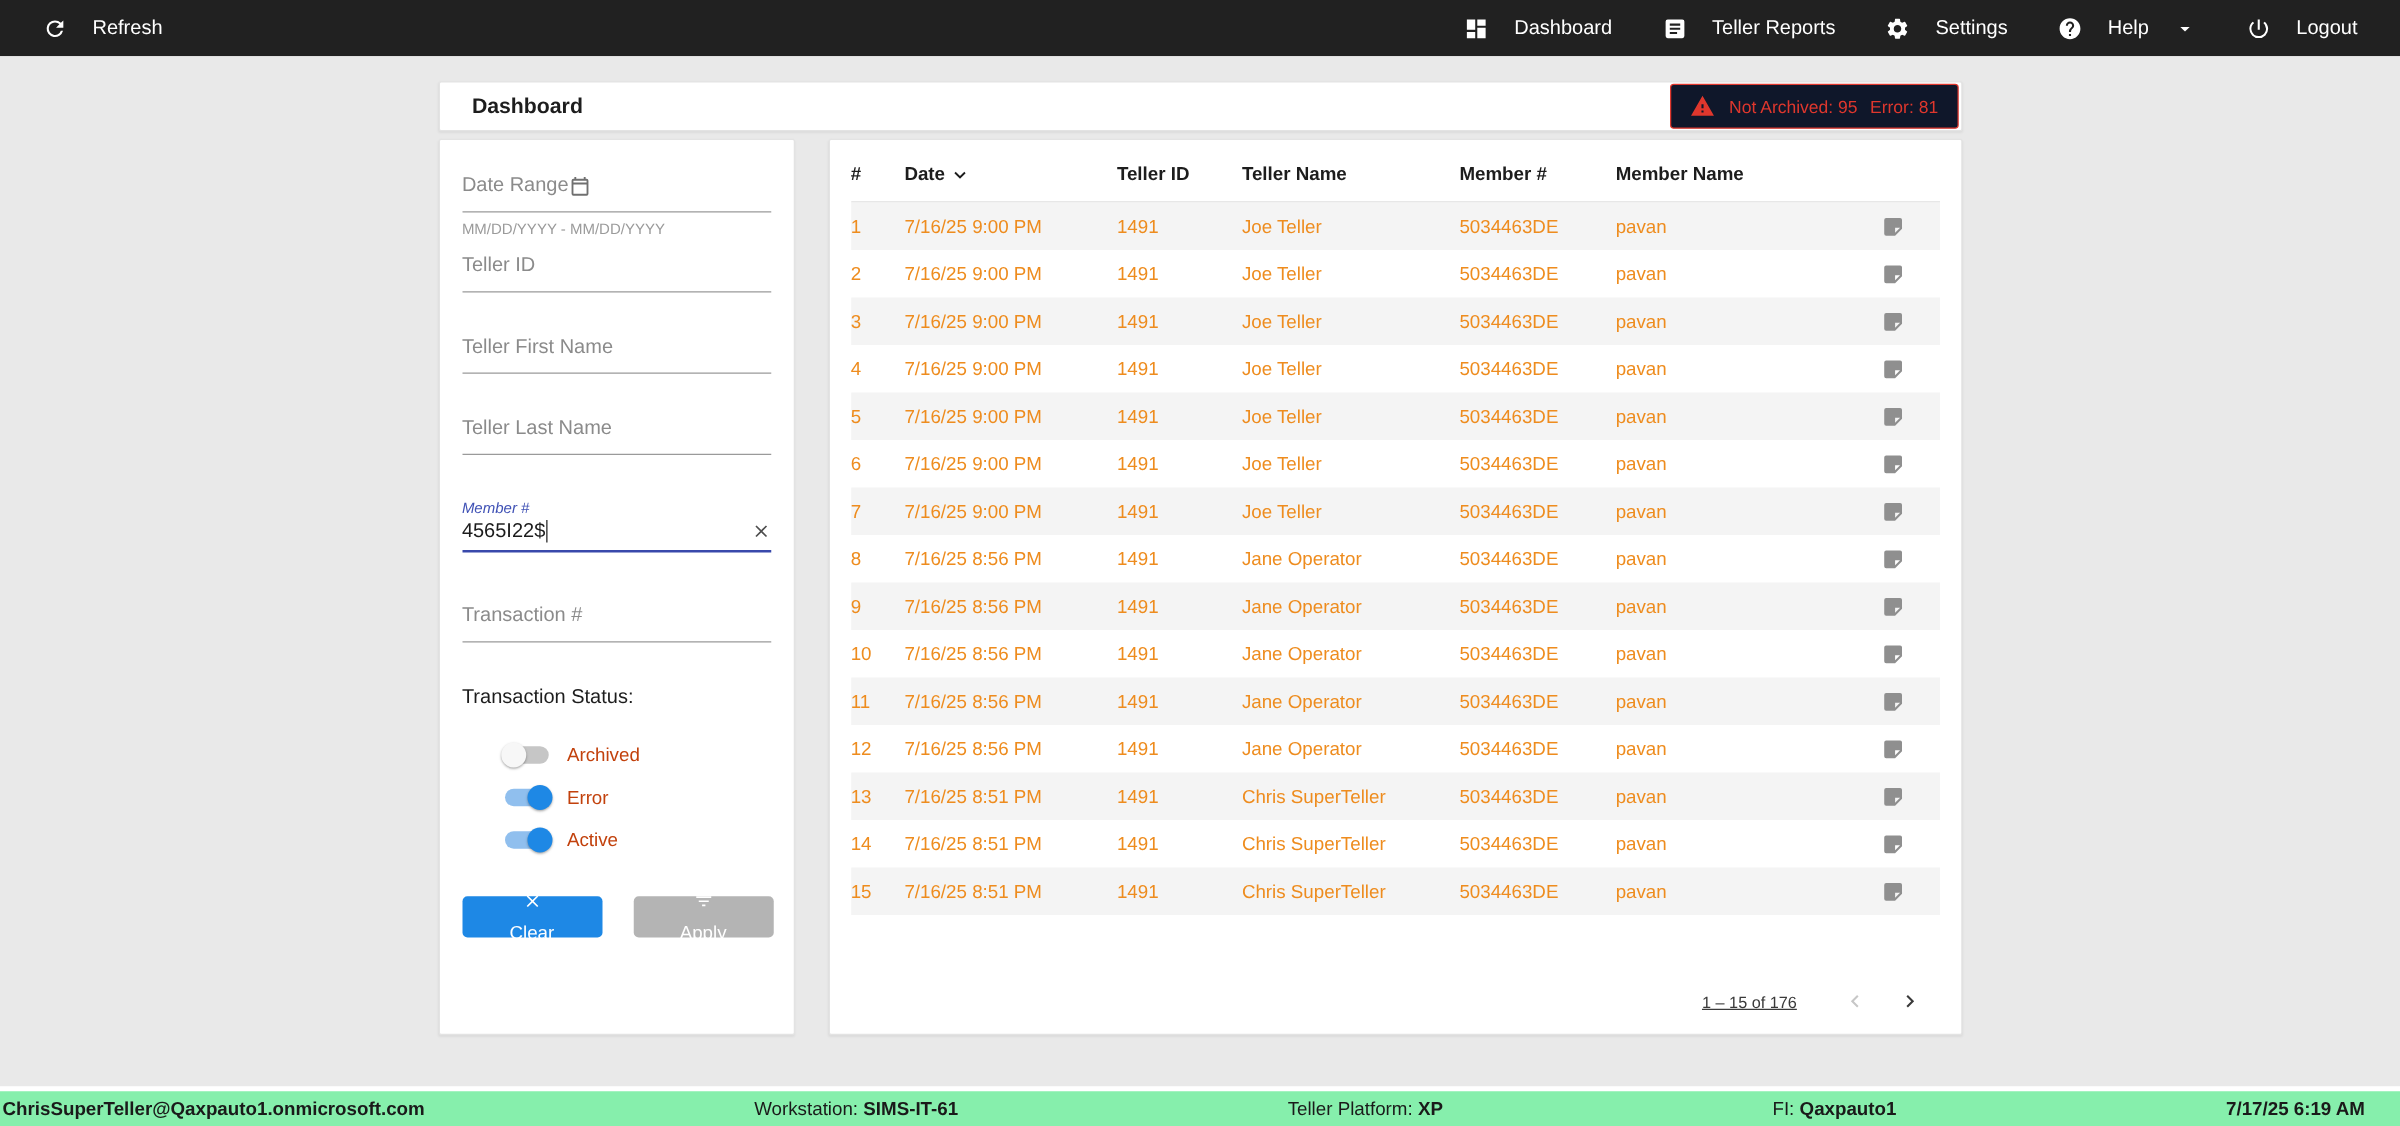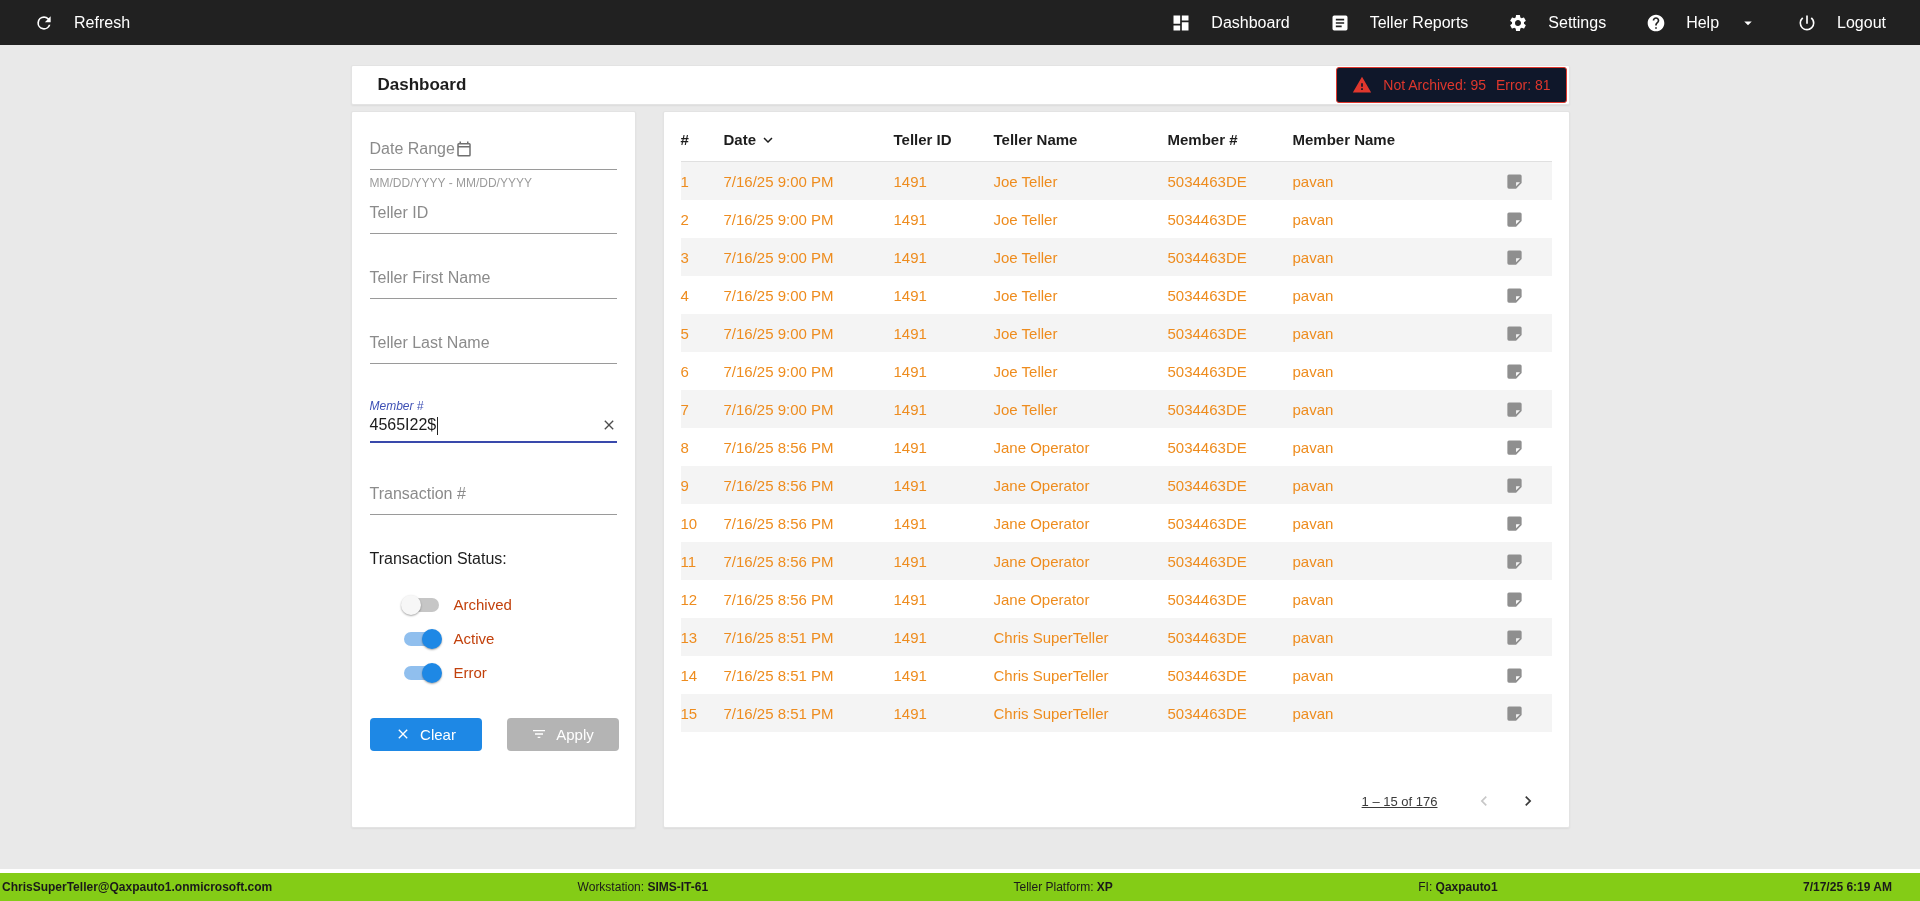--- a/index.html
+++ b/index.html
@@ -49,21 +49,21 @@
   .toggle-row { display:flex; align-items:center; gap:15px; height:34px; margin-left:34px; }
   .toggle-label { font-size:15px; color:#c2410c; }
   .switch { width:35px; height:14px; border-radius:7px; position:relative; flex:none; cursor:pointer; }
   .switch .knob { width:20px; height:20px; border-radius:50%; position:absolute; top:-3px; box-shadow:0 1px 2px rgba(0,0,0,.35); }
   .switch.on { background:#90bfee; }
   .switch.on .knob { right:-3px; background:#1e88e5; }
   .switch.off { background:#c6c6c6; }
   .switch.off .knob { left:-3px; background:#f7f7f7; }
 
   .btn-row { display:flex; gap:25px; margin-top:28px; }
-  .btn { height:33px; min-width:112px; border:none; border-radius:4px; color:#fff; font-size:15px; display:flex; align-items:center; justify-content:center; gap:9px; cursor:pointer; }
+  .btn { height:33px; min-width:112px; border:none; border-radius:4px; color:#fff; font-size:15px; display:flex; align-items:center; justify-content:center; gap:9px; cursor:pointer;flex-direction:column; }
   .btn svg { width:16px; height:16px; display:block; fill:#fff; }
   .btn-clear { background:#1e88e5; }
   .btn-apply { background:#b4b4b4; }
 
   
   .tablecard { width:907px; display:flex; flex-direction:column; padding:6px 17px 16px; }
   .thead, .trow { display:grid; grid-template-columns:43px 170px 100px 174px 125px 1fr 74px; align-items:center; }
   .thead { height:44px; border-bottom:1px solid #e0e0e0; font-size:15px; font-weight:bold; color:#1d1d1d; }
   .th-date { display:flex; align-items:center; gap:3px; cursor:pointer; }
   .sorticon svg { width:18px; height:18px; display:block; fill:#1d1d1d; }
@@ -73,21 +73,21 @@
   .icon-cell svg { width:19px; height:19px; display:block; fill:#8f8f8f; }
 
   .pagination { margin-top:auto; display:flex; align-items:center; justify-content:flex-end; gap:36px; padding-right:14px; font-size:13px; color:#3a3a3a;text-decoration:underline; }
   .pg-chevrons { display:flex; gap:24px; }
   .pg-btn { background:none; border:none; cursor:pointer; }
   .pg-btn svg { width:20px; height:20px; display:block; }
   .pg-prev svg { fill:#c7c7c7; }
   .pg-next svg { fill:#3a3a3a; }
 
   
-  .statusbar { height:28px; margin-top:4px; background:#84cc16; display:flex; align-items:center; justify-content:space-between; padding:0 28px 0 2px; font-size:12px; color:#1a1a1a; }
+  .statusbar { height:28px; margin-top:4px; background:#86efac; display:flex; align-items:center; justify-content:space-between; padding:0 28px 0 2px; font-size:15px; color:#1a1a1a; }
   .sb-item b { font-weight:bold; }
 </style>
 </head>
 <body>
 
 <header class="topbar">
   <button class="tb-item">
     <span class="icon18">
       <svg viewBox="0 0 24 24">
           <path d="M17.65 6.35A7.95 7.95 0 0 0 12 4a8 8 0 1 0 7.73 10h-2.08A6 6 0 1 1 12 6c1.66 0 3.14.69 4.22 1.78L13 11h7V4l-2.35 2.35z"></path>
@@ -224,27 +224,27 @@
         <div class="toggle-row">
           <span class="switch off">
               <span class="knob"></span>
             </span>
           <span class="toggle-label">Archived</span>
         </div>
         <div class="toggle-row">
           <span class="switch on">
               <span class="knob"></span>
             </span>
-          <span class="toggle-label">Active</span>
+          <span class="toggle-label">Error</span>
         </div>
         <div class="toggle-row">
           <span class="switch on">
               <span class="knob"></span>
             </span>
-          <span class="toggle-label">Error</span>
+          <span class="toggle-label">Active</span>
         </div>
 
         <div class="btn-row">
           <button class="btn btn-clear">
             <span>
               <svg viewBox="0 0 24 24" width="16" height="16" fill="#fff">
                   <path d="M19 6.41 17.59 5 12 10.59 6.41 5 5 6.41 10.59 12 5 17.59 6.41 19 12 13.41 17.59 19 19 17.59 13.41 12z"></path>
                 </svg>
             </span>
             <span>Clear</span>

